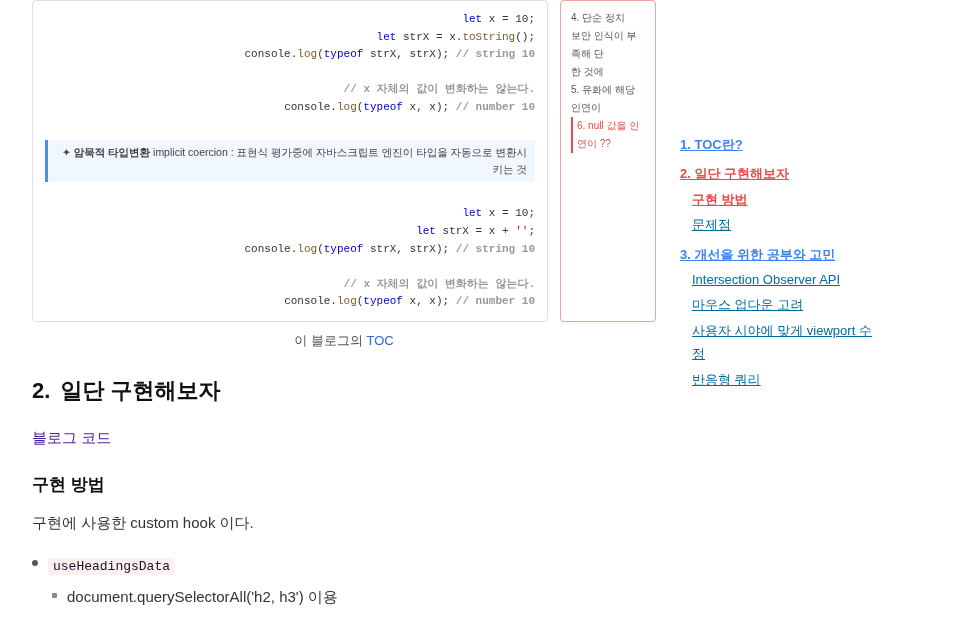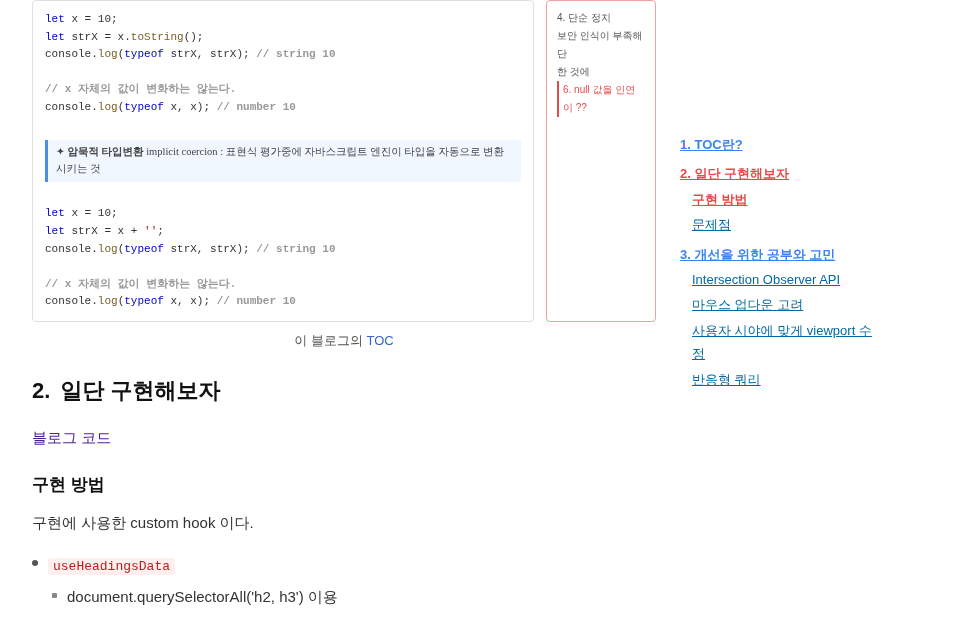--- a/index.html
+++ b/index.html
@@ -39,40 +39,41 @@
     .code-preview {
       background: #fff;
       border: 1px solid #e0e0e0;
       border-radius: 4px;
       padding: 10px 12px;
       font-family: 'Courier New', monospace;
       font-size: 11px;
       color: #333;
       line-height: 1.6;
       flex: 1;
+      text-align: right;
     }
     .code-preview .kw { color: #0000cc; }
     .code-preview .fn { color: #795e26; }
     .code-preview .cm { color: #999; font-weight: bold; }
     .code-preview .str { color: #a31515; }
     .code-preview .note {
       background: #f0f7ff;
       border-left: 3px solid #4a90e2;
       padding: 4px 8px;
       margin: 6px 0;
       font-size: 10.5px;
       color: #444;
-      font-family: Liberation Serif, serif;
+      font-family: Liberation Sans, sans-serif;
     }
 
     .toc-preview {
       border: 1px solid #f0a0a0;
       border-radius: 4px;
       padding: 8px 10px;
-      width: 110px;
+      width: 96px;
       flex-shrink: 0;
       font-size: 10px;
       color: #555;
       line-height: 1.8;
     }
     .toc-preview .toc-item { display: block; }
     .toc-preview .toc-item.active { color: #e8494a; border-left: 2px solid #e8494a; padding-left: 4px; }
 
     .caption {
       text-align: center;
@@ -146,21 +147,21 @@
       border-radius: 1px;
       margin-top: 9px;
       margin-right: 10px;
       flex-shrink: 0;
       margin-left: 20px;
     }
     .code-inline {
       font-family: 'Courier New', monospace;
       font-size: 13px;
       background: #fff0f0;
-      color: #b91c1c;
+      color: #0f172a;
       padding: 1px 5px;
       border-radius: 3px;
     }
 
     
     .toc-sidebar {
       font-size: 13px;
       line-height: 1.8;
       padding-top: 120px;
     }
@@ -214,20 +215,21 @@
           <div>console.<span class="fn">log</span>(<span class="kw">typeof</span> strX, strX); <span class="cm">// string 10</span></div>
           <br>
           <div><span class="cm">// x 자체의 값이 변화하는 않는다.</span></div>
           <div>console.<span class="fn">log</span>(<span class="kw">typeof</span> x, x); <span class="cm">// number 10</span></div>
         </div>
 
         <div class="toc-preview">
           <span class="toc-item">4. 단순 정치</span>
           <span class="toc-item">보안 인식이 부족해 단</span>
           <span class="toc-item">한 것에</span>
+          <span class="toc-item">5. 유화에 해당 인연이</span>
           <span class="toc-item active">6. null 값을 인연이 ??</span>
         </div>
       </div>
 
       <p class="caption">
         <span>이 블로그의</span>
         <a href="#">TOC</a>
       </p>
     </div>
 

